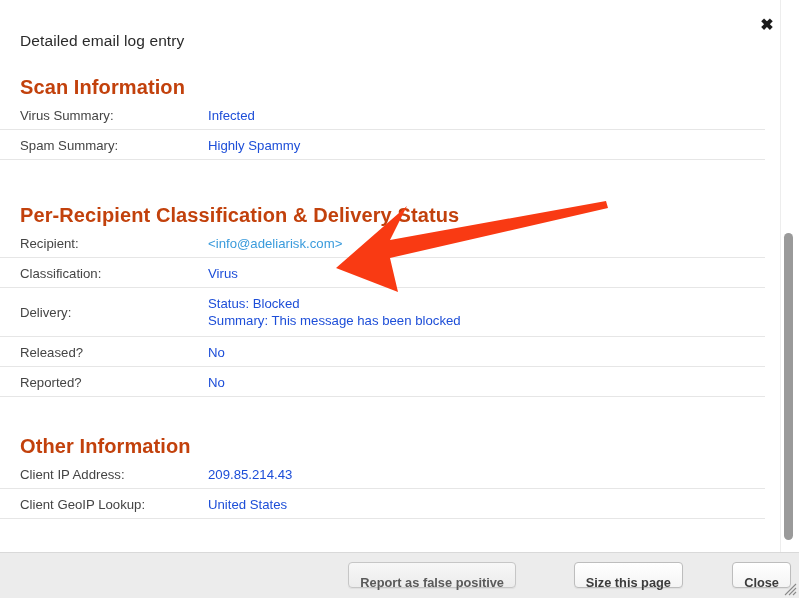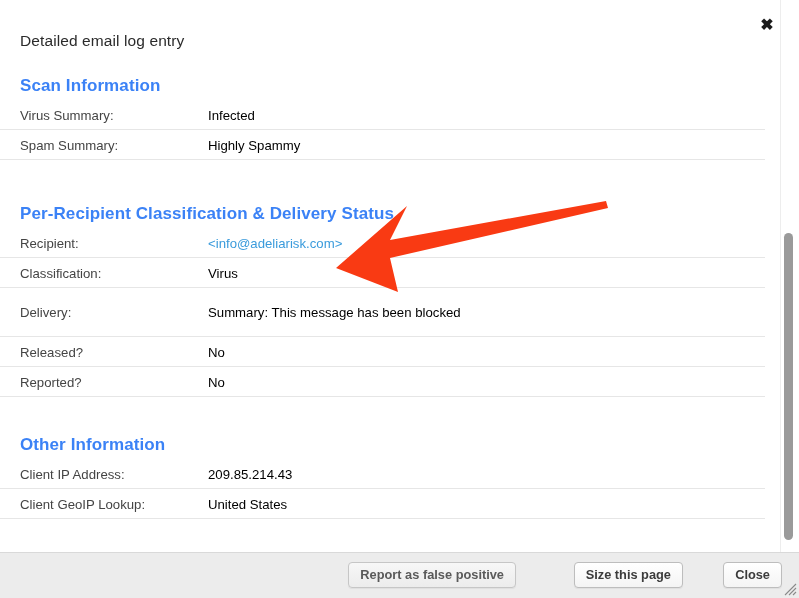--- a/index.html
+++ b/index.html
@@ -70,23 +70,23 @@
   .section {
     position: absolute;
     left: 0;
     width: 783px;
   }
 
   .section-heading {
     position: absolute;
     left: 20px;
     top: 0;
-    font-size: 17px;
+    font-size: 20px;
     font-weight: 600;
-    color: #3b82f6;
+    color: #c2410c;
     letter-spacing: 0.1px;
     white-space: nowrap;
   }
 
   .rows {
     position: absolute;
     left: 0;
     top: 24px;
     width: 783px;
   }
@@ -114,21 +114,21 @@
     color: #444444;
     white-space: nowrap;
   }
 
   .row-value {
     position: absolute;
     left: 208px;
     top: 50%;
     transform: translateY(-50%);
     font-size: 13.2px;
-    color: #000000;
+    color: #1d4ed8;
     white-space: nowrap;
   }
 
   .row-value.link {
     color: #3a9bdc;
     cursor: pointer;
     text-align: center;
   }
 
   .row-value .vline {
@@ -146,42 +146,42 @@
     background: #ececec;
     border-top: 1px solid #d9d9d9;
     box-sizing: border-box;
   }
 
   .btn {
     position: absolute;
     top: 9px;
     height: 26px;
     box-sizing: border-box;
-    padding: 0 11px;
+    padding: 8px 11px;
     border: 1px solid #bdbdbd;
     border-radius: 4px;
     background: linear-gradient(#ffffff, #f4f4f4);
     color: #3c3c3c;
     font-size: 12.8px;
     font-weight: bold;
     font-family: "Liberation Sans", sans-serif;
     line-height: 24px;
     white-space: nowrap;
     cursor: pointer;
     box-shadow: 0 1px 1px rgba(0,0,0,0.06);
   }
   .btn.muted {
     background: linear-gradient(#f7f7f7, #ececec);
     color: #5a5a5a;
     border-color: #c6c6c6;
   }
 
   #btn-report { right: 283px; }
   #btn-print  { right: 116px; }
-  #btn-close  { right: 17px; }
+  #btn-close  { right: 8px; }
 
   .resize-grip {
     position: absolute;
     right: 2px;
     bottom: 2px;
     width: 14px;
     height: 14px;
     cursor: nwse-resize;
     overflow: hidden;
   }
@@ -247,20 +247,21 @@
             <span class="row-label">Recipient:</span>
             <span class="row-value link">&lt;info@adeliarisk.com&gt;</span>
           </div>
           <div class="row">
             <span class="row-label">Classification:</span>
             <span class="row-value">Virus</span>
           </div>
           <div class="row tall">
             <span class="row-label">Delivery:</span>
             <span class="row-value">
+              <span class="vline">Status: Blocked</span>
               <span class="vline">Summary: This message has been blocked</span>
             </span>
           </div>
           <div class="row">
             <span class="row-label">Released?</span>
             <span class="row-value">No</span>
           </div>
           <div class="row">
             <span class="row-label">Reported?</span>
             <span class="row-value">No</span>

